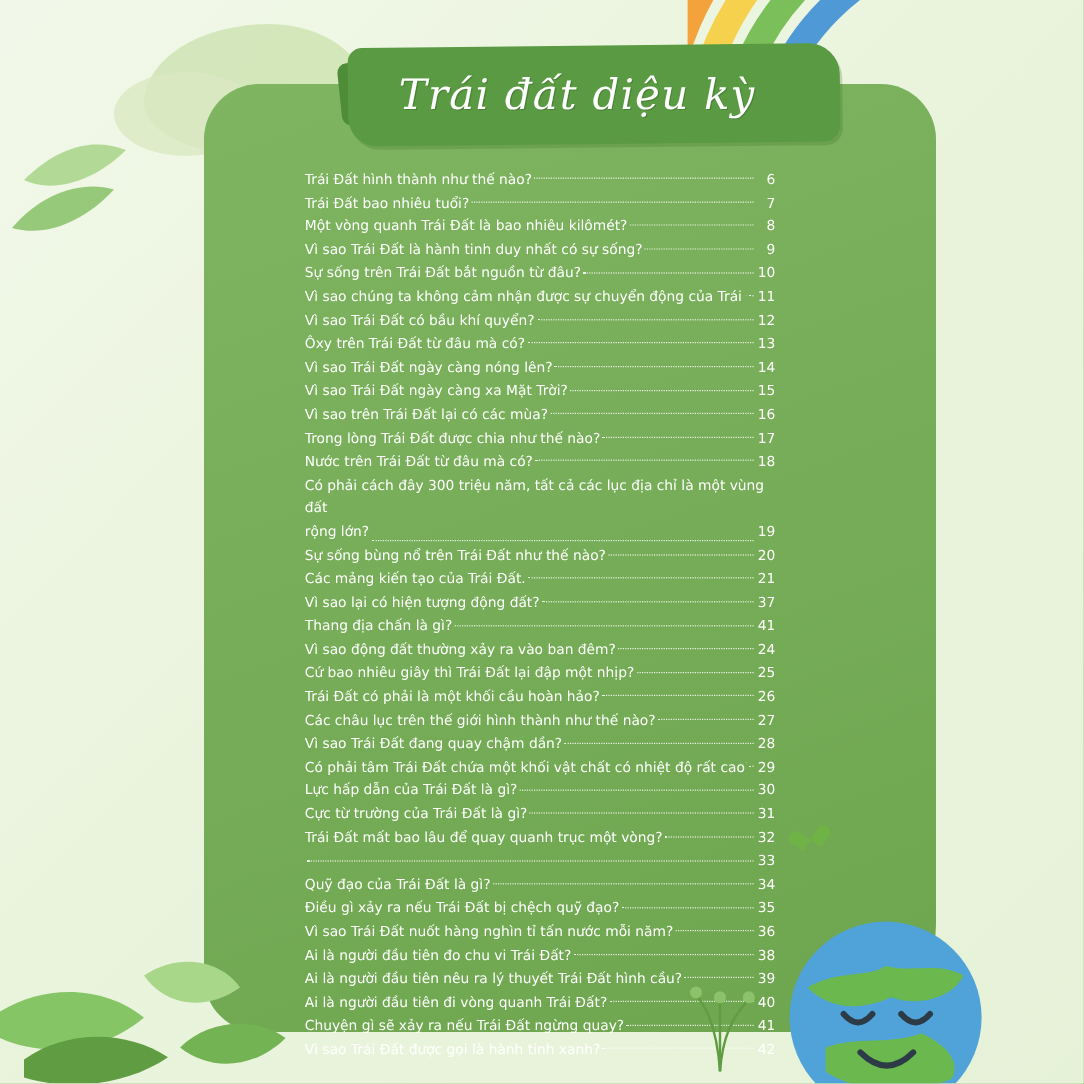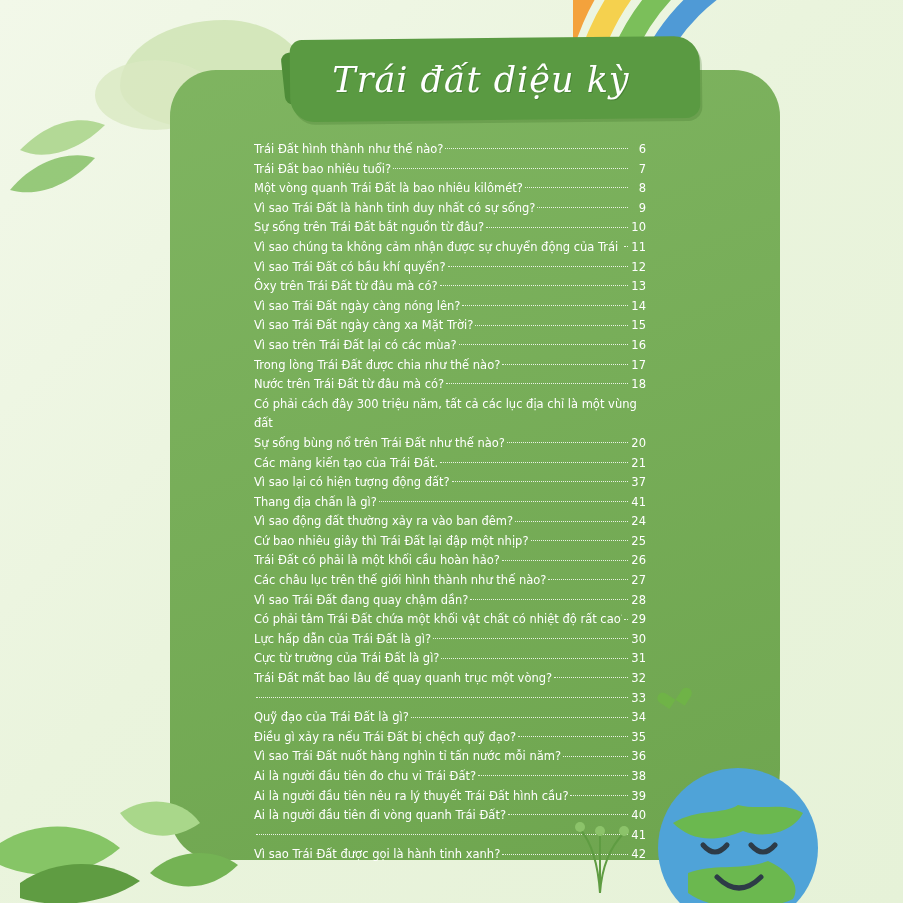--- a/index.html
+++ b/index.html
@@ -278,20 +278,25 @@
         <span class="dots"></span>
         <span class="pg">17</span>
       </div>
       <div class="toc-row">
         <span class="lbl">Nước trên Trái Đất từ đâu mà có?</span>
         <span class="dots"></span>
         <span class="pg">18</span>
       </div>
       <div class="toc-row wrap">
         <div>Có phải cách đây 300 triệu năm, tất cả các lục địa chỉ là một vùng đất</div>
+        <div class="line2">
+          <span class="lbl2">rộng lớn?</span>
+          <span class="dots"></span>
+          <span class="pg">19</span>
+        </div>
       </div>
       <div class="toc-row">
         <span class="lbl">Sự sống bùng nổ trên Trái Đất như thế nào?</span>
         <span class="dots"></span>
         <span class="pg">20</span>
       </div>
       <div class="toc-row">
         <span class="lbl">Các mảng kiến tạo của Trái Đất.</span>
         <span class="dots"></span>
         <span class="pg">21</span>
@@ -379,20 +384,21 @@
         <span class="lbl">Ai là người đầu tiên nêu ra lý thuyết Trái Đất hình cầu?</span>
         <span class="dots"></span>
         <span class="pg">39</span>
       </div>
       <div class="toc-row">
         <span class="lbl">Ai là người đầu tiên đi vòng quanh Trái Đất?</span>
         <span class="dots"></span>
         <span class="pg">40</span>
       </div>
       <div class="toc-row">
+        <span class="lbl">Chuyện gì sẽ xảy ra nếu Trái Đất ngừng quay?</span>
         <span class="dots"></span>
         <span class="pg">41</span>
       </div>
       <div class="toc-row">
         <span class="lbl">Vì sao Trái Đất được gọi là hành tinh xanh?</span>
         <span class="dots"></span>
         <span class="pg">42</span>
       </div>
     </div>
 

